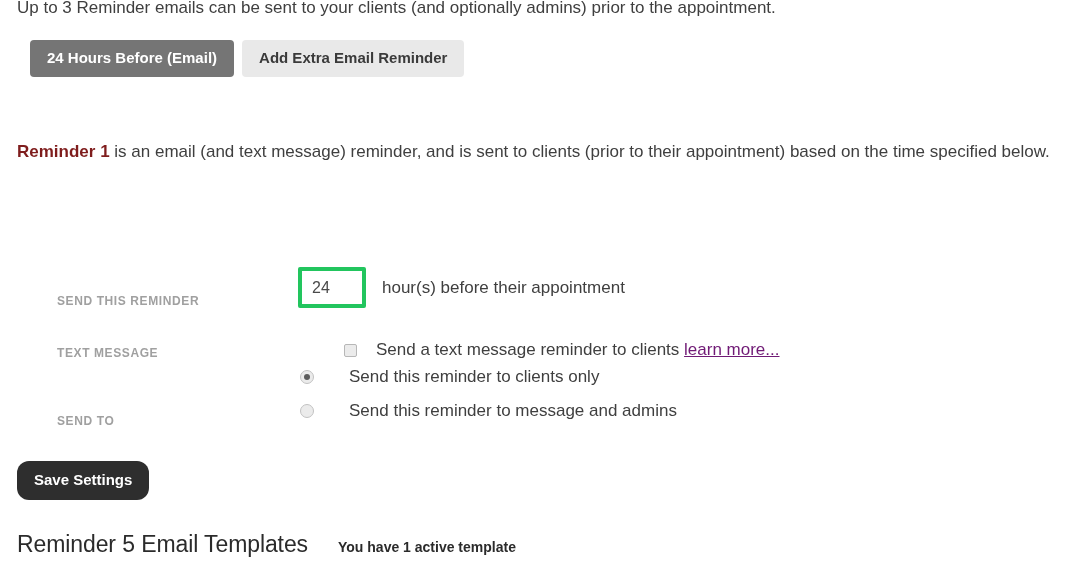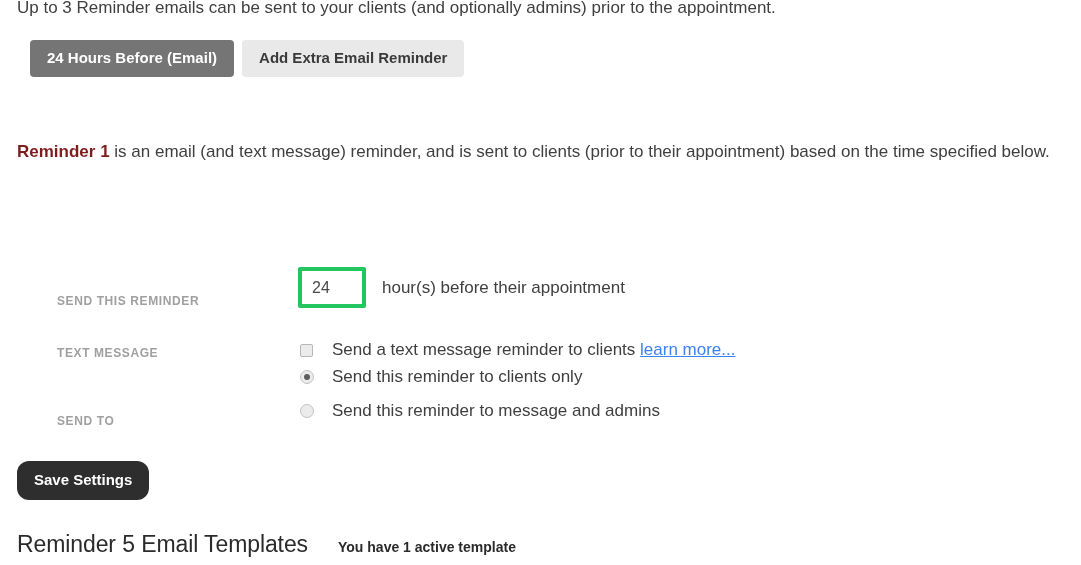--- a/index.html
+++ b/index.html
@@ -122,50 +122,51 @@
     color: #4a4a4a;
     padding: 0 10px;
     outline: none;
   }
   .hours-suffix {
     font-size: 17px;
     color: #3f3f3f;
     margin-left: 16px;
   }
 
-  .row-sms { height: 52px; }
+  .row-sms { height: 52px; gap: 44px; }
   .row-sms .form-label { padding-top: 8px; }
   .chk {
     width: 13px;
     height: 13px;
     border: 1px solid #b7b7b7;
     background: #ebebeb;
     border-radius: 2px;
     display: inline-block;
     flex: 0 0 13px;
     margin-left: 2px;
     cursor: pointer;
   }
   .chk-text {
     font-size: 17px;
     color: #3f3f3f;
     margin-left: 19px;
   }
   .chk-text a {
-    color: #3b82f6;
+    color: #701a75;
     text-decoration: underline;
     cursor: pointer;
   }
 
   .row-sendto .form-label { padding-top: 6px; }
   .radio-group { display: block; }
   .radio-line {
     display: flex;
     align-items: center;
     height: 34px;
+    gap: 17px;
   }
   .radio {
     width: 14px;
     height: 14px;
     border-radius: 50%;
     background: #ebebeb;
     border: 1px solid #c2c2c2;
     flex: 0 0 14px;
     margin-left: 2px;
     position: relative;

